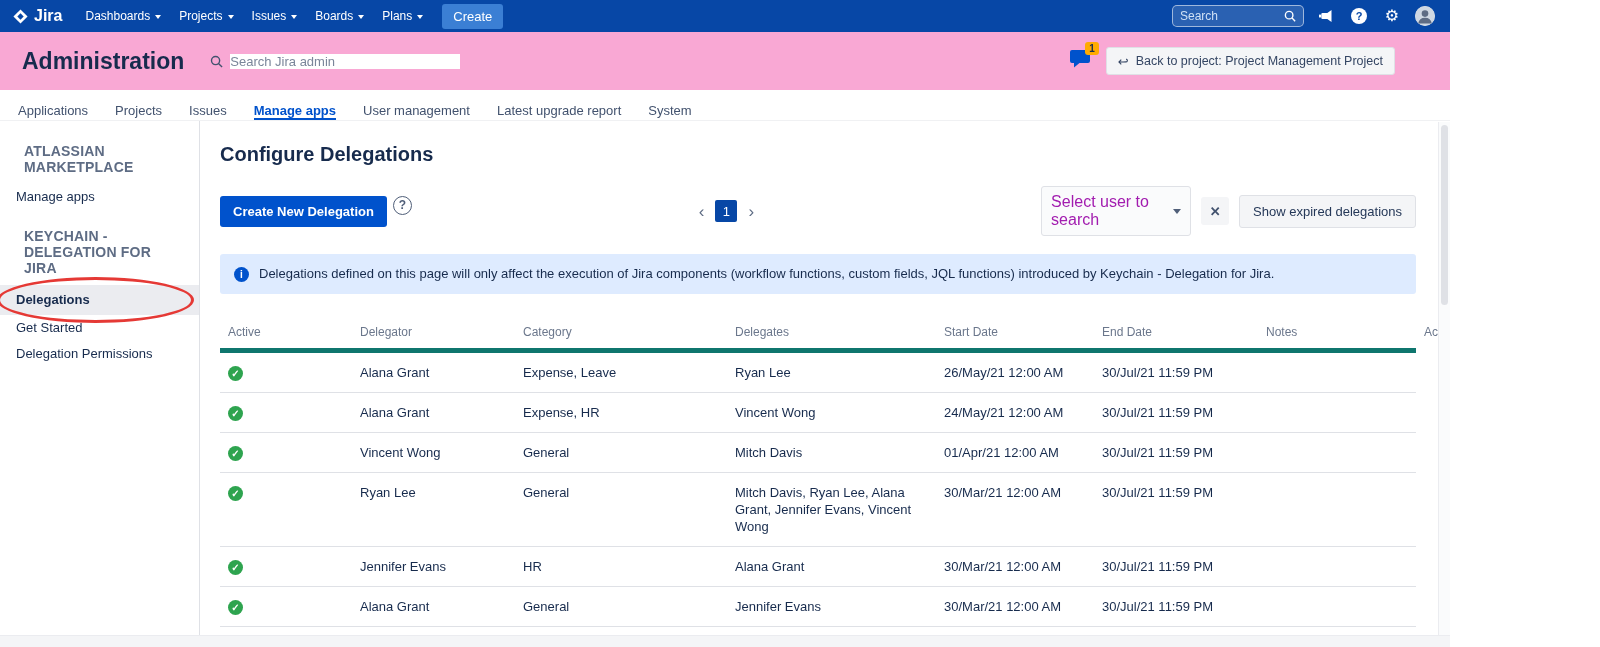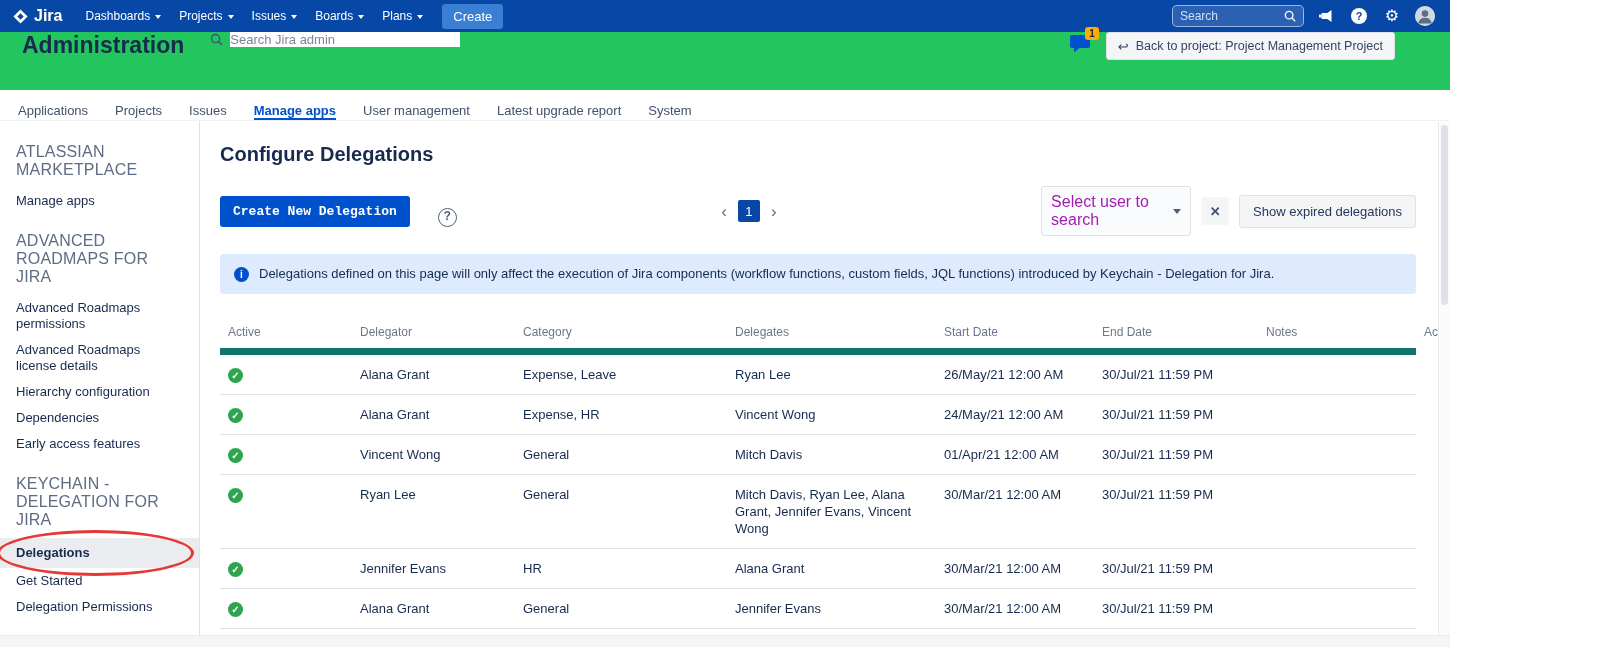--- a/index.html
+++ b/index.html
@@ -16,66 +16,66 @@
   .nav-right { margin-left:auto; display:flex; align-items:center; gap:11px; }
   .nav-search { display:flex; align-items:center; gap:5px; background:rgba(255,255,255,0.14); border:1px solid rgba(255,255,255,0.55); border-radius:5px; padding:2px 7px; width:132px; height:22px; }
   .nav-search input { background:transparent; border:none; outline:none; color:#fff; font-size:12px; width:100%; font-family:inherit; }
   .nav-search input::placeholder { color:#cfe0f5; }
   .nav-icon { display:flex; align-items:center; justify-content:center; width:22px; height:22px; cursor:pointer; }
   .gear-glyph { font-size:16px; color:#fff; line-height:1; }
   .help-circle-nav { width:16px; height:16px; border-radius:50%; background:#fff; color:#0747A6; font-size:11px; font-weight:bold; display:flex; align-items:center; justify-content:center; }
   .avatar-wrap { width:20px; height:20px; border-radius:50%; overflow:hidden; background:#CFD8E3; }
 
   
-  .admin-header { height:58px; display:flex; align-items:flex-start; padding:0 55px 0 22px; background:#22c55e; }
+  .admin-header { height:58px; display:flex; align-items:center; padding:0 55px 0 22px; background:#f9a8d4; }
   .admin-title { font-size:23px; font-weight:bold; color:#172B4D; white-space:nowrap; }
   .admin-search { display:flex; align-items:center; gap:7px; margin-left:26px; }
   .admin-search input { border:none; outline:none; font-size:13px; color:#344563; width:230px; font-family:inherit; }
   .admin-search input::placeholder { color:#7A869A; }
   .header-right { margin-left:auto; display:flex; align-items:center; gap:16px; }
   .notif { position:relative; cursor:pointer; }
   .notif-badge { position:absolute; top:-8px; right:-9px; background:#FFAB00; color:#172B4D; font-size:10px; font-weight:bold; padding:0 4px; height:13px; line-height:13px; border-radius:3px; }
   .back-btn { display:flex; align-items:center; gap:7px; background:#F4F5F7; border:1px solid #DFE1E6; padding:6px 11px; border-radius:3px; font-size:12.5px; color:#344563; cursor:pointer; white-space:nowrap; }
   .back-arrow { font-size:13px; color:#344563; line-height:1; }
 
   
   .tabs { display:flex; gap:27px; padding:0 18px; height:31px; align-items:stretch; border-bottom:1px solid #F0F1F3; }
   .tab { font-size:13px; color:#42526E; display:flex; align-items:center; cursor:pointer; white-space:nowrap;margin-top:11px; }
   .tab.active { color:#0052CC; font-weight:bold; box-shadow: inset 0 -2px 0 #0052CC; }
 
   
   .body { display:flex; height:526px; }
   .sidebar { width:200px; flex-shrink:0; border-right:1px solid #DFE1E6; padding-top:22px; }
   .side-section { margin-bottom:18px; }
-  .side-heading { font-size:16px; font-weight:normal; color:#5E6C84; padding:0 16px; margin-bottom:9px; letter-spacing:0.2px; }
+  .side-heading { font-size:14px; font-weight:bold; color:#5E6C84; padding:0 16px; margin-bottom:9px; letter-spacing:0.2px;margin-left:8px; }
   .side-item { font-size:13px; color:#172B4D; padding:5px 16px; line-height:16px; cursor:pointer; }
   .side-item.selected { background:#EBECF0; font-weight:bold; position:relative; padding-top:7px; padding-bottom:7px; }
   .annotation-ellipse { position:absolute; left:-3px; right:5px; top:-8px; bottom:-8px; border:3px solid #E53935; border-radius:50%; pointer-events:none; z-index:5; }
 
   
   .main { flex:1; padding:18px 55px 0 20px; position:relative; }
   .main-title { font-size:20px; font-weight:bold; color:#172B4D; margin:4px 0 20px; }
   .controls { display:flex; align-items:center; }
-  .controls-left { display:flex; align-items:flex-end; gap:28px;font-family:Liberation Mono, monospace; }
+  .controls-left { display:flex; align-items:flex-start; gap:6px; }
   .controls-center { flex:1; display:flex; align-items:center; justify-content:center; gap:7px; }
   .controls-right { display:flex; align-items:center; gap:10px; }
   .primary-btn { background:#0052CC; color:#fff; border:none; border-radius:3px; font-weight:bold; font-size:13px; padding:8px 13px; cursor:pointer; font-family:inherit; }
   .help-circle { width:19px; height:19px; border-radius:50%; border:1.5px solid #505F79; color:#505F79; font-weight:bold; font-size:12px; display:flex; align-items:center; justify-content:center; cursor:pointer; }
   .page-arrow { color:#5E6C84; font-size:17px; padding:0 4px; cursor:pointer; line-height:1; }
   .page-num { background:#0747A6; color:#fff; font-size:13px; width:22px; height:22px; display:flex; align-items:center; justify-content:center; border-radius:2px; cursor:pointer; }
   .user-select { display:flex; align-items:center; justify-content:space-between; width:150px; background:#FAFBFC; border:1px solid #DFE1E6; border-radius:3px; padding:6px 9px; color:#a21caf; font-size:16px; cursor:pointer; }
   .chev-g { width:0; height:0; border-left:4px solid transparent; border-right:4px solid transparent; border-top:5px solid #505F79; }
   .clear-btn { width:28px; height:28px; background:#F4F5F7; border:none; border-radius:3px; color:#42526E; font-size:13px; font-weight:bold; display:flex; align-items:center; justify-content:center; cursor:pointer; }
   .secondary-btn { background:#F4F5F7; border:1px solid #DFE1E6; color:#253858; font-size:13px; padding:8px 13px; border-radius:3px; cursor:pointer; font-family:inherit; white-space:nowrap; }
 
   .info-banner { margin-top:18px; background:#DEEBFF; border-radius:3px; padding:12px 14px; display:flex; align-items:flex-start; gap:10px; font-size:13px; color:#172B4D; }
   .info-icon { flex-shrink:0; width:15px; height:15px; margin-top:1px; border-radius:50%; background:#0052CC; color:#fff; font-size:10px; font-weight:bold; display:flex; align-items:center; justify-content:center; font-style:normal; }
 
   table.delegations { width:100%; border-collapse:collapse; table-layout:fixed; margin-top:22px; }
-  table.delegations th { text-align:left; font-size:12px; color:#6B778C; font-weight:normal; padding:9px 8px; border-bottom:7px solid #0f766e; }
+  table.delegations th { text-align:left; font-size:12px; color:#6B778C; font-weight:normal; padding:9px 8px; border-bottom:5px solid #0f766e; }
   table.delegations td { font-size:13px; color:#172B4D; padding:11px 8px; border-bottom:1px solid #DFE1E6; vertical-align:top; line-height:17px; }
   .check { display:inline-block; width:15px; height:15px; border-radius:50%; background:#2EA44F; color:#fff; font-size:10px; line-height:15px; text-align:center; font-weight:bold; }
 
   
   .v-scroll { position:absolute; top:122px; right:0; bottom:12px; width:12px; background:#FAFBFC; border-left:1px solid #EBECF0; }
   .v-thumb { position:absolute; top:3px; left:2px; width:7px; height:180px; background:#DFE1E6; border-radius:4px; }
   .h-scroll { position:absolute; left:0; right:0; bottom:0; height:12px; background:#F4F5F7; border-top:1px solid #EBECF0; }
 </style>
 </head>
 <body>
@@ -182,28 +182,20 @@
     <span class="tab">Latest upgrade report</span>
     <span class="tab">System</span>
   </div>
 
   <div class="body">
 
     <div class="sidebar">
       <div class="side-section">
         <div class="side-heading">ATLASSIAN MARKETPLACE</div>
         <div class="side-item">Manage apps</div>
-      </div>
-      <div class="side-section">
-        <div class="side-heading">ADVANCED ROADMAPS FOR JIRA</div>
-        <div class="side-item">Advanced Roadmaps permissions</div>
-        <div class="side-item">Advanced Roadmaps license details</div>
-        <div class="side-item">Hierarchy configuration</div>
-        <div class="side-item">Dependencies</div>
-        <div class="side-item">Early access features</div>
       </div>
       <div class="side-section">
         <div class="side-heading">KEYCHAIN - DELEGATION FOR JIRA</div>
         <div class="side-item selected">
           <span>Delegations</span>
           <span class="annotation-ellipse"></span>
         </div>
         <div class="side-item">Get Started</div>
         <div class="side-item">Delegation Permissions</div>
       </div>

